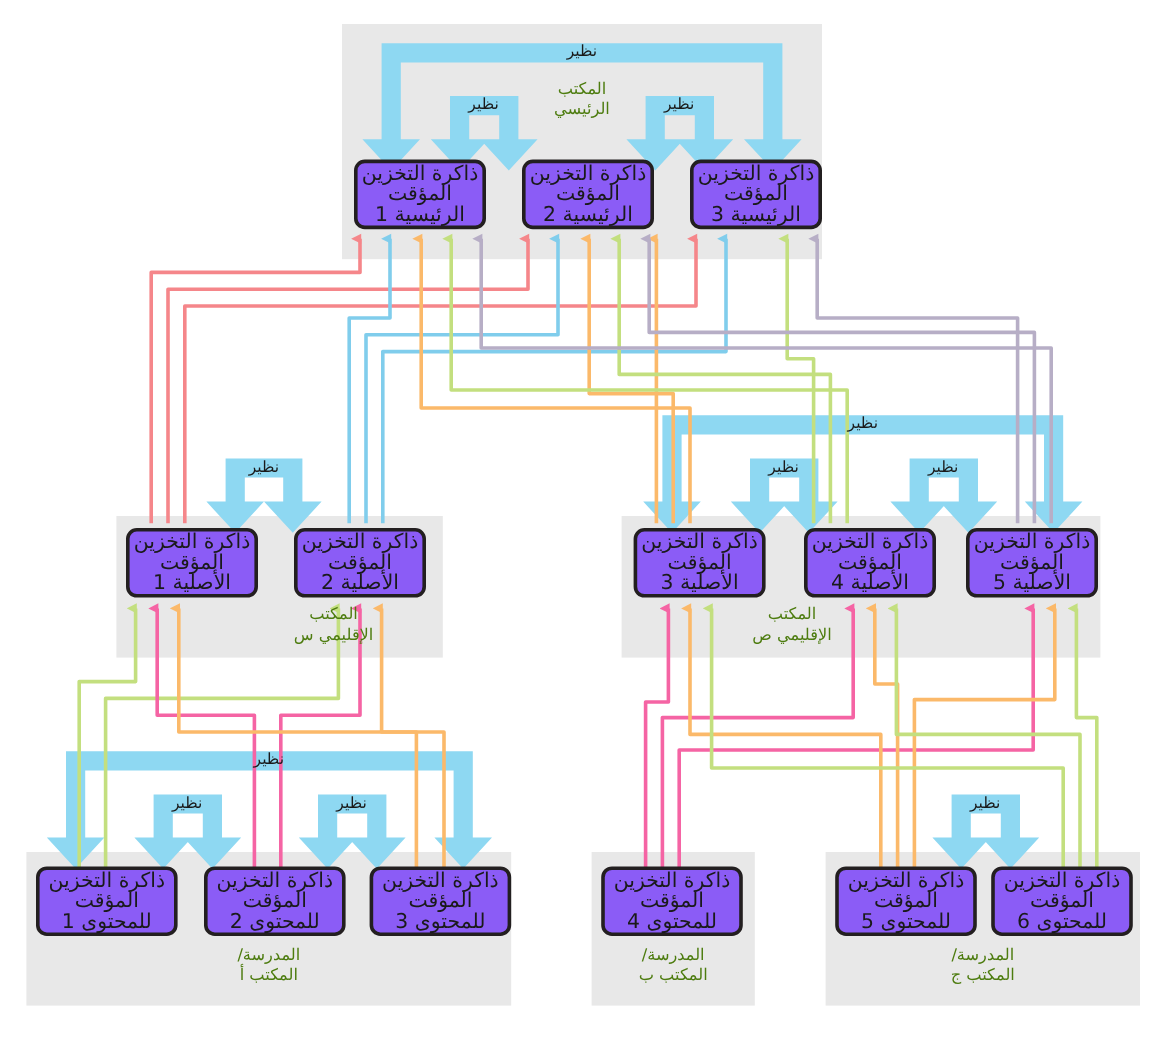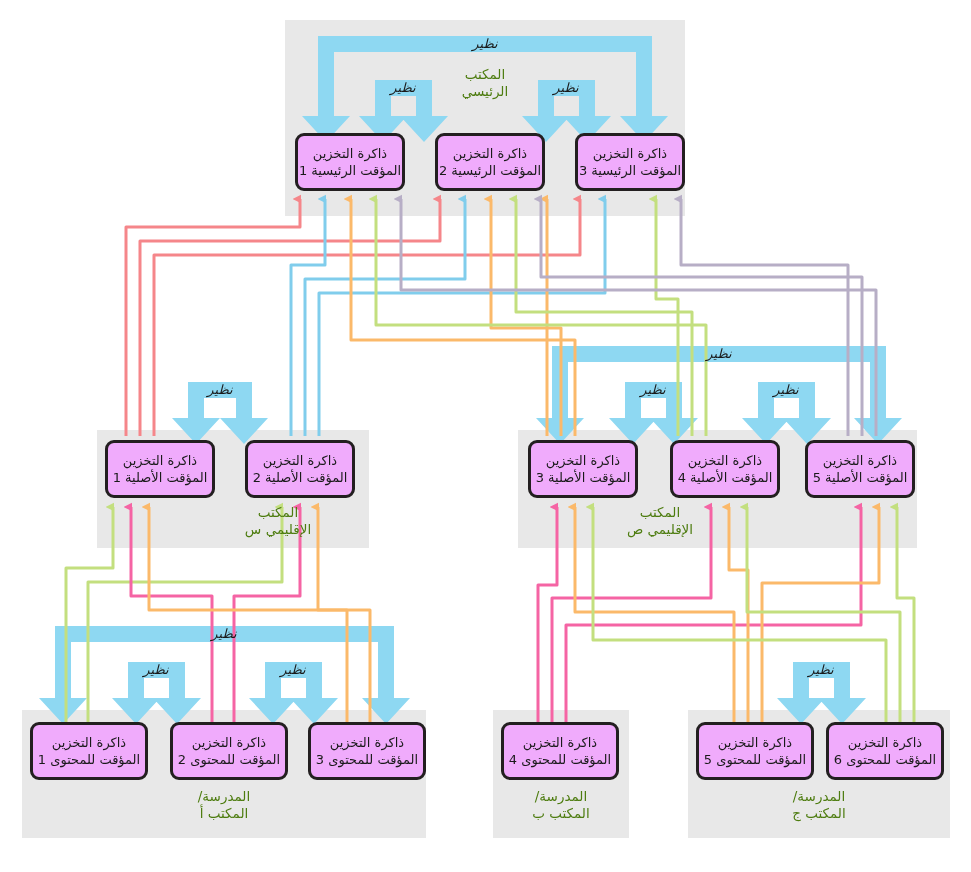--- a/index.html
+++ b/index.html
@@ -6,28 +6,28 @@
   body{font-family:"DejaVu Sans","Liberation Sans",sans-serif;}
   #stage{position:relative;width:971px;height:872px;background:#fff;overflow:hidden;}
   #svgroot{position:absolute;left:0;top:0;width:971px;height:872px;}
   .panel-label{
     position:absolute;text-align:center;color:#4d7c0f;
     font-size:13.5px;line-height:17px;direction:rtl;white-space:pre-line;
     pointer-events:none;
   }
   .cache-box{
     position:absolute;box-sizing:border-box;
-    background:#f0abfc;border:3.2px solid #231f20;border-radius:9px;
+    background:#8b5cf6;border:3.2px solid #231f20;border-radius:9px;
     display:flex;align-items:center;justify-content:center;
     text-align:center;direction:rtl;color:#1a1a1a;
-    font-size:13px;line-height:17px;white-space:pre-line;
+    font-size:17px;line-height:17px;white-space:pre-line;
   }
   .peer-label{
     position:absolute;color:#1a1a1a;font-size:13px;line-height:14px;
-    direction:rtl;text-align:center;pointer-events:none;font-style:italic;
+    direction:rtl;text-align:center;pointer-events:none;
   }
 </style>
 </head>
 <body>
 
 <div id="stage">
 
   <svg id="svgroot" viewBox="0 0 971 872">
     <defs>
 

